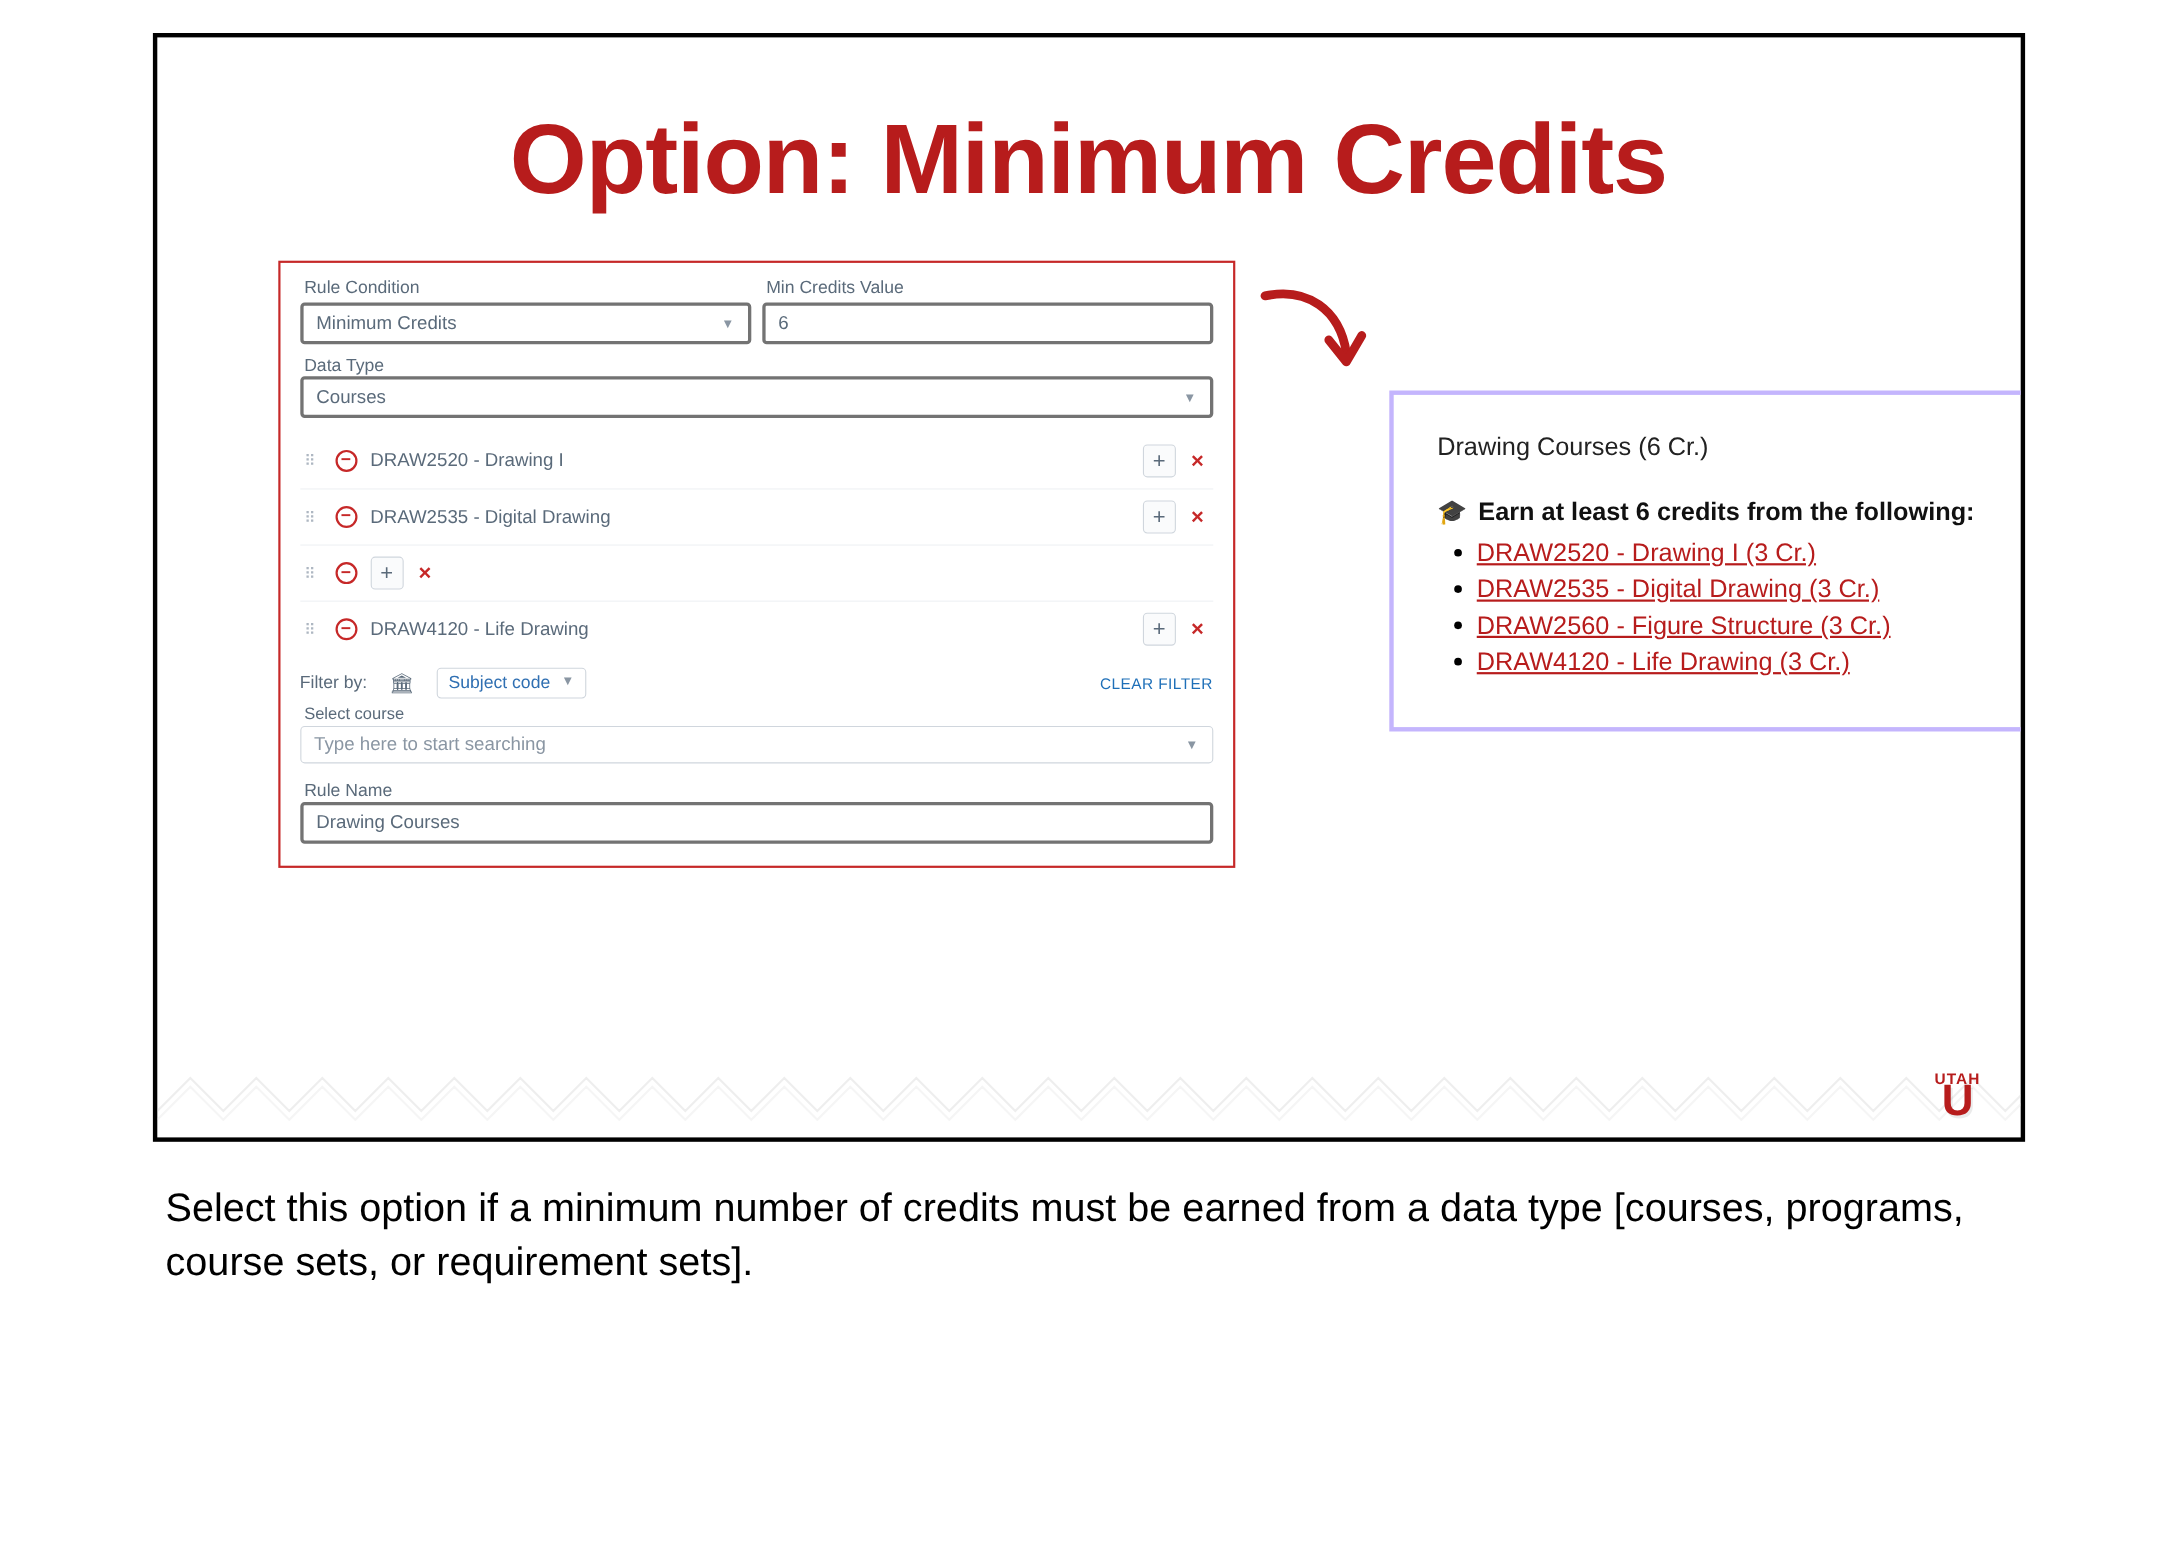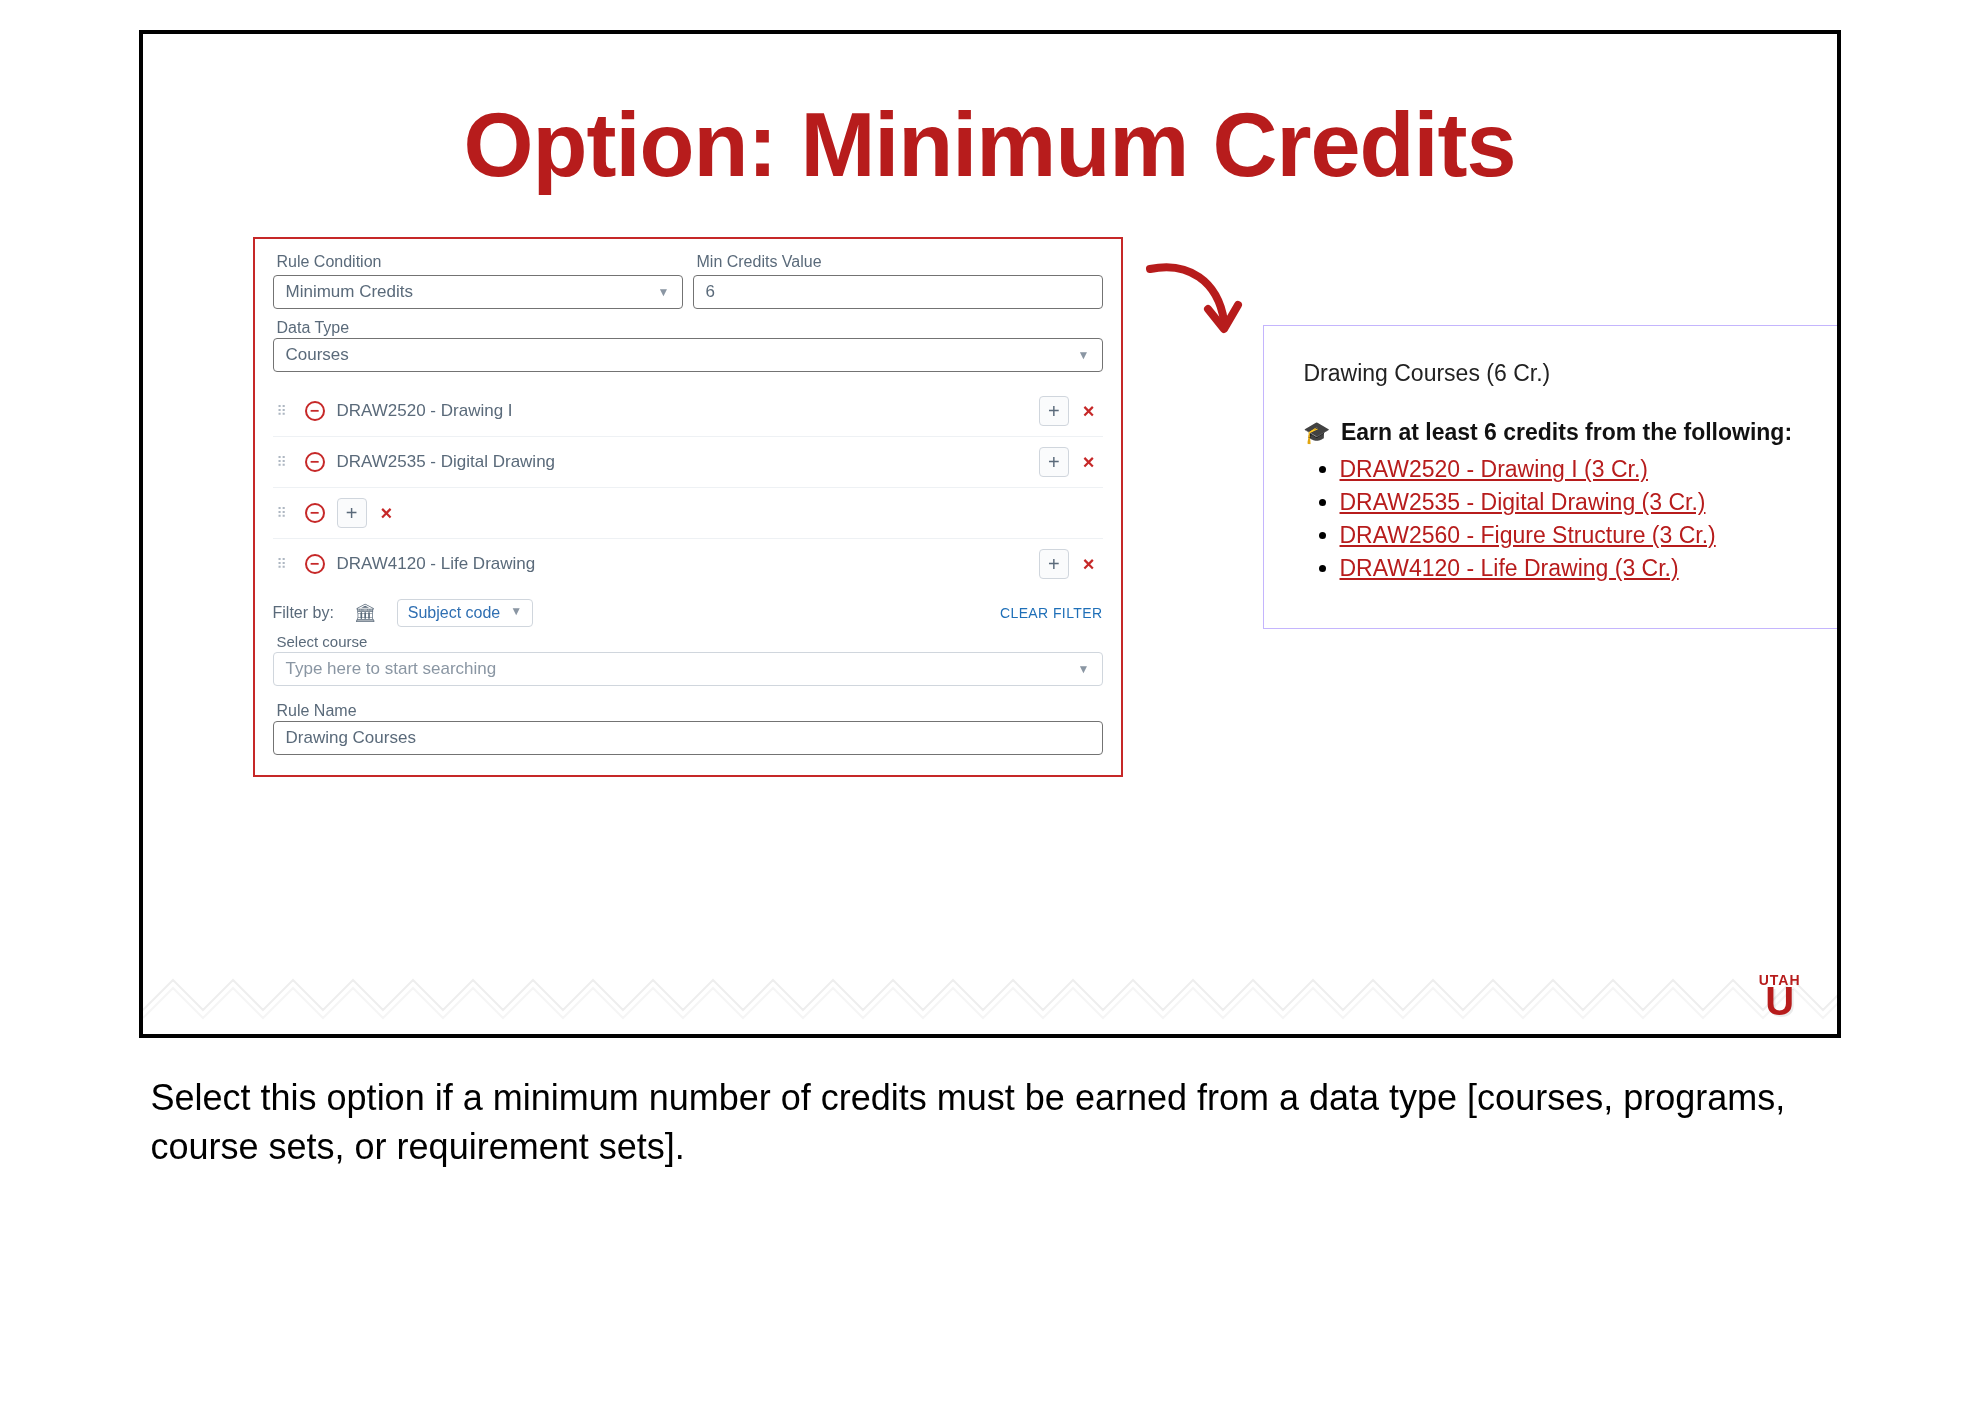--- a/index.html
+++ b/index.html
@@ -55,21 +55,21 @@
     flex: 1;
     display: flex;
     flex-direction: column;
   }
   .field-label {
     font-size: 16px;
     color: #5a6a7a;
     margin: 0 0 4px 4px;
   }
   .field-input {
-    border: 1px solid #737373;
+    border: 3px solid #737373;
     border-radius: 4px;
     padding: 6px 12px;
     font-size: 17px;
     color: #5a6a7a;
     background: #fff;
     position: relative;
   }
   .field-select {
     display: flex;
     align-items: center;
@@ -190,22 +190,22 @@
   
   .arrow-wrap {
     flex: 0 0 120px;
     padding-top: 14px;
     display: flex;
     justify-content: center;
   }
   
   .preview-panel {
     flex: 0 0 600px;
-    margin-top: 88px;
-    border: 1px solid #c4b5fd;
+    margin-top: 118px;
+    border: 4px solid #c4b5fd;
     padding: 34px 34px 40px 40px;
     box-sizing: border-box;
     font-size: 23px;
   }
   .preview-title {
     color: #222;
     font-weight: 400;
     margin-bottom: 32px;
   }
   .preview-heading {

